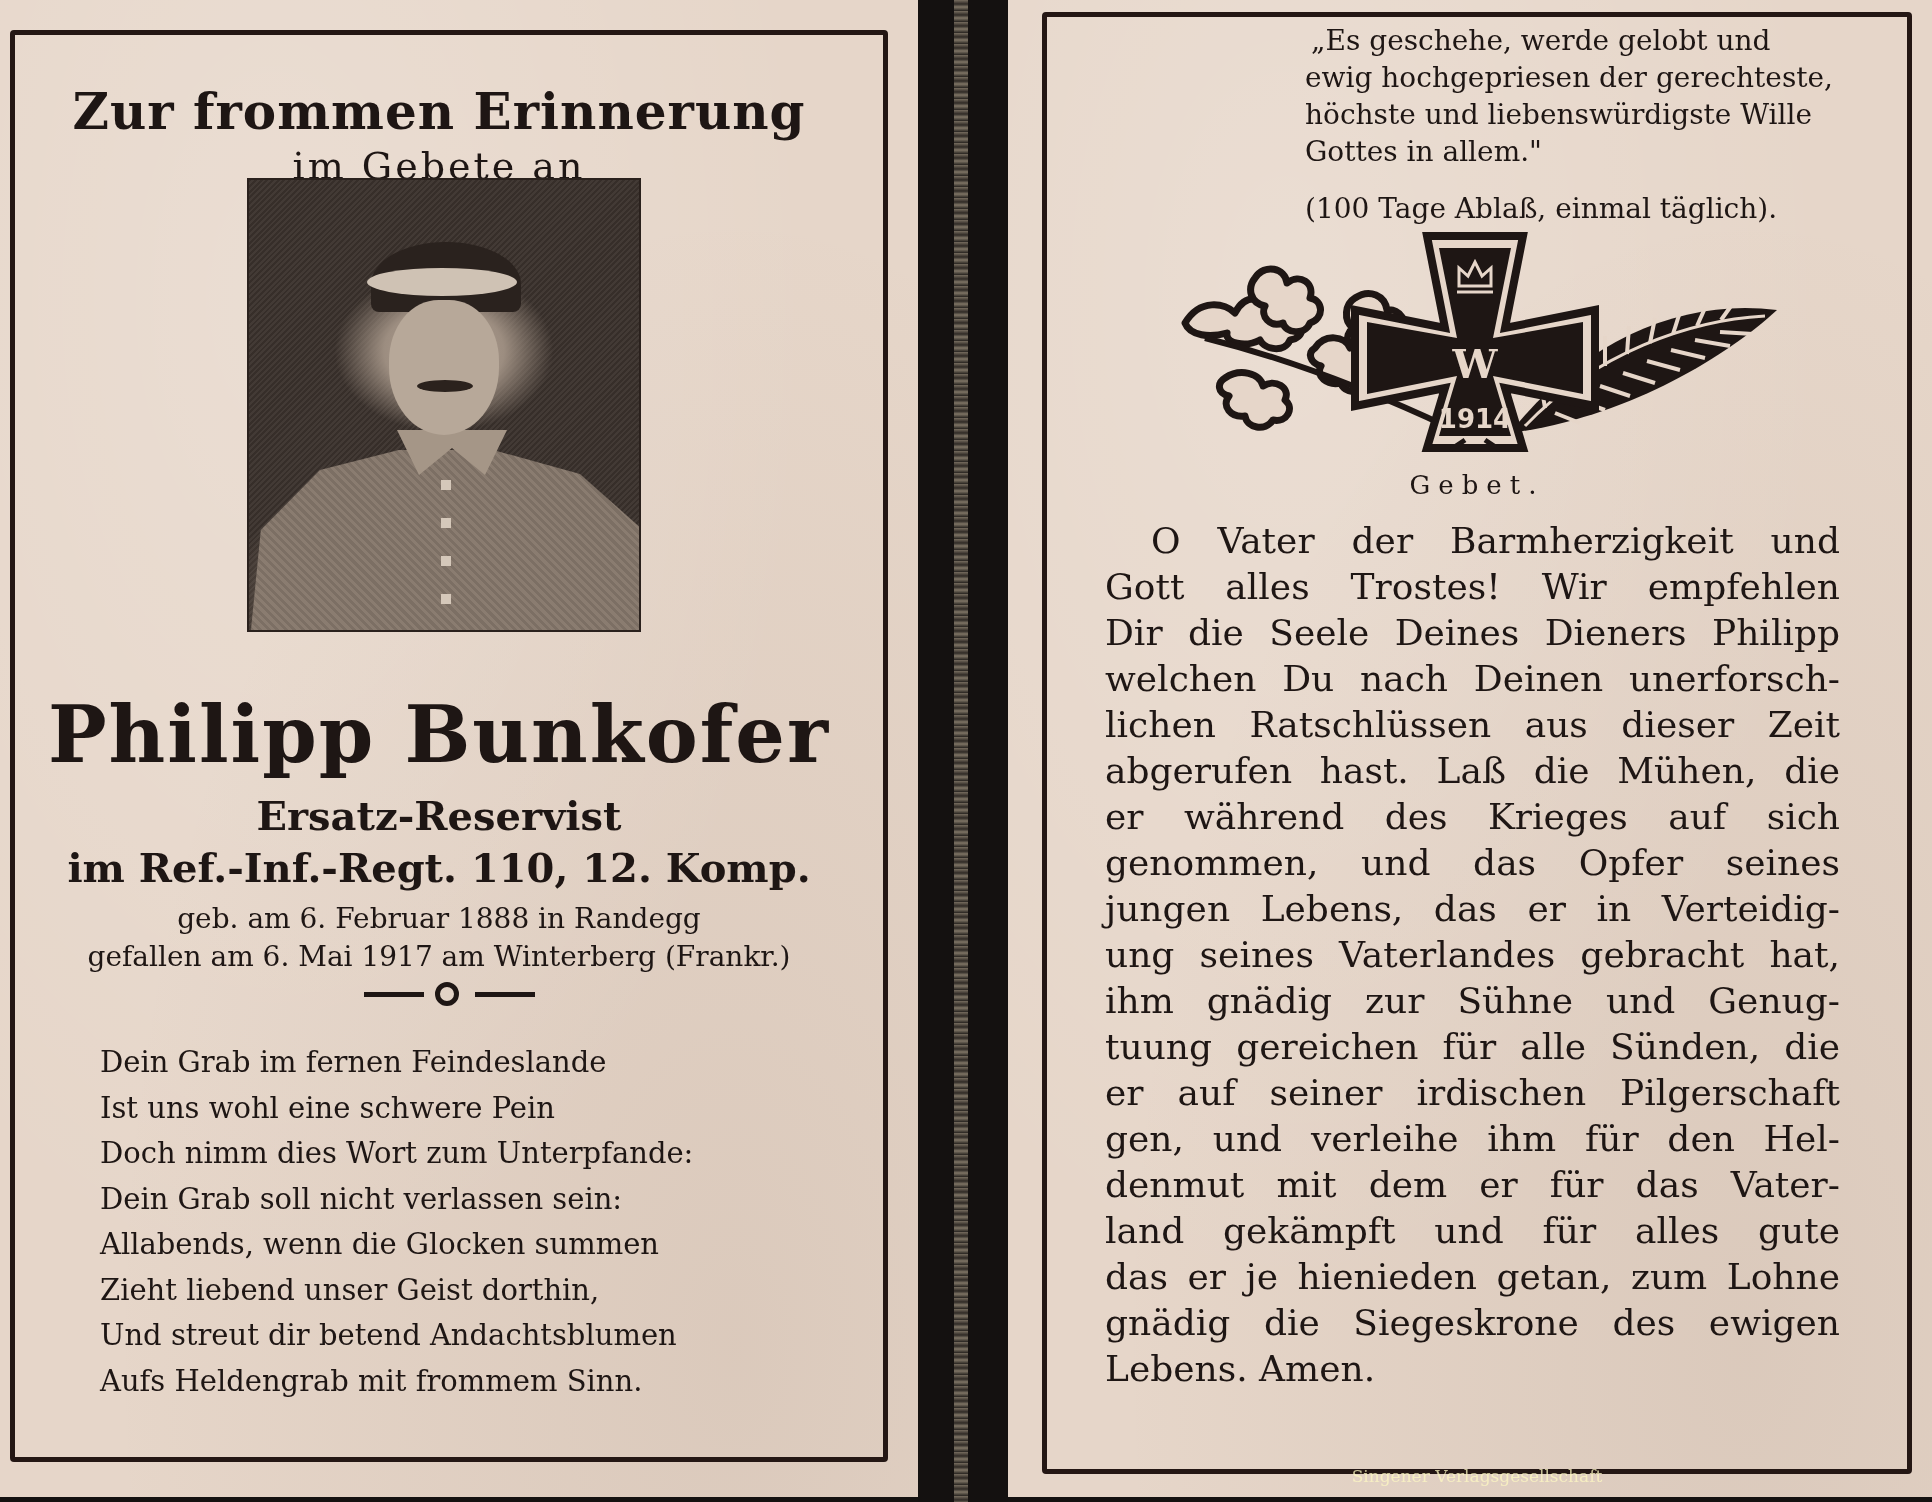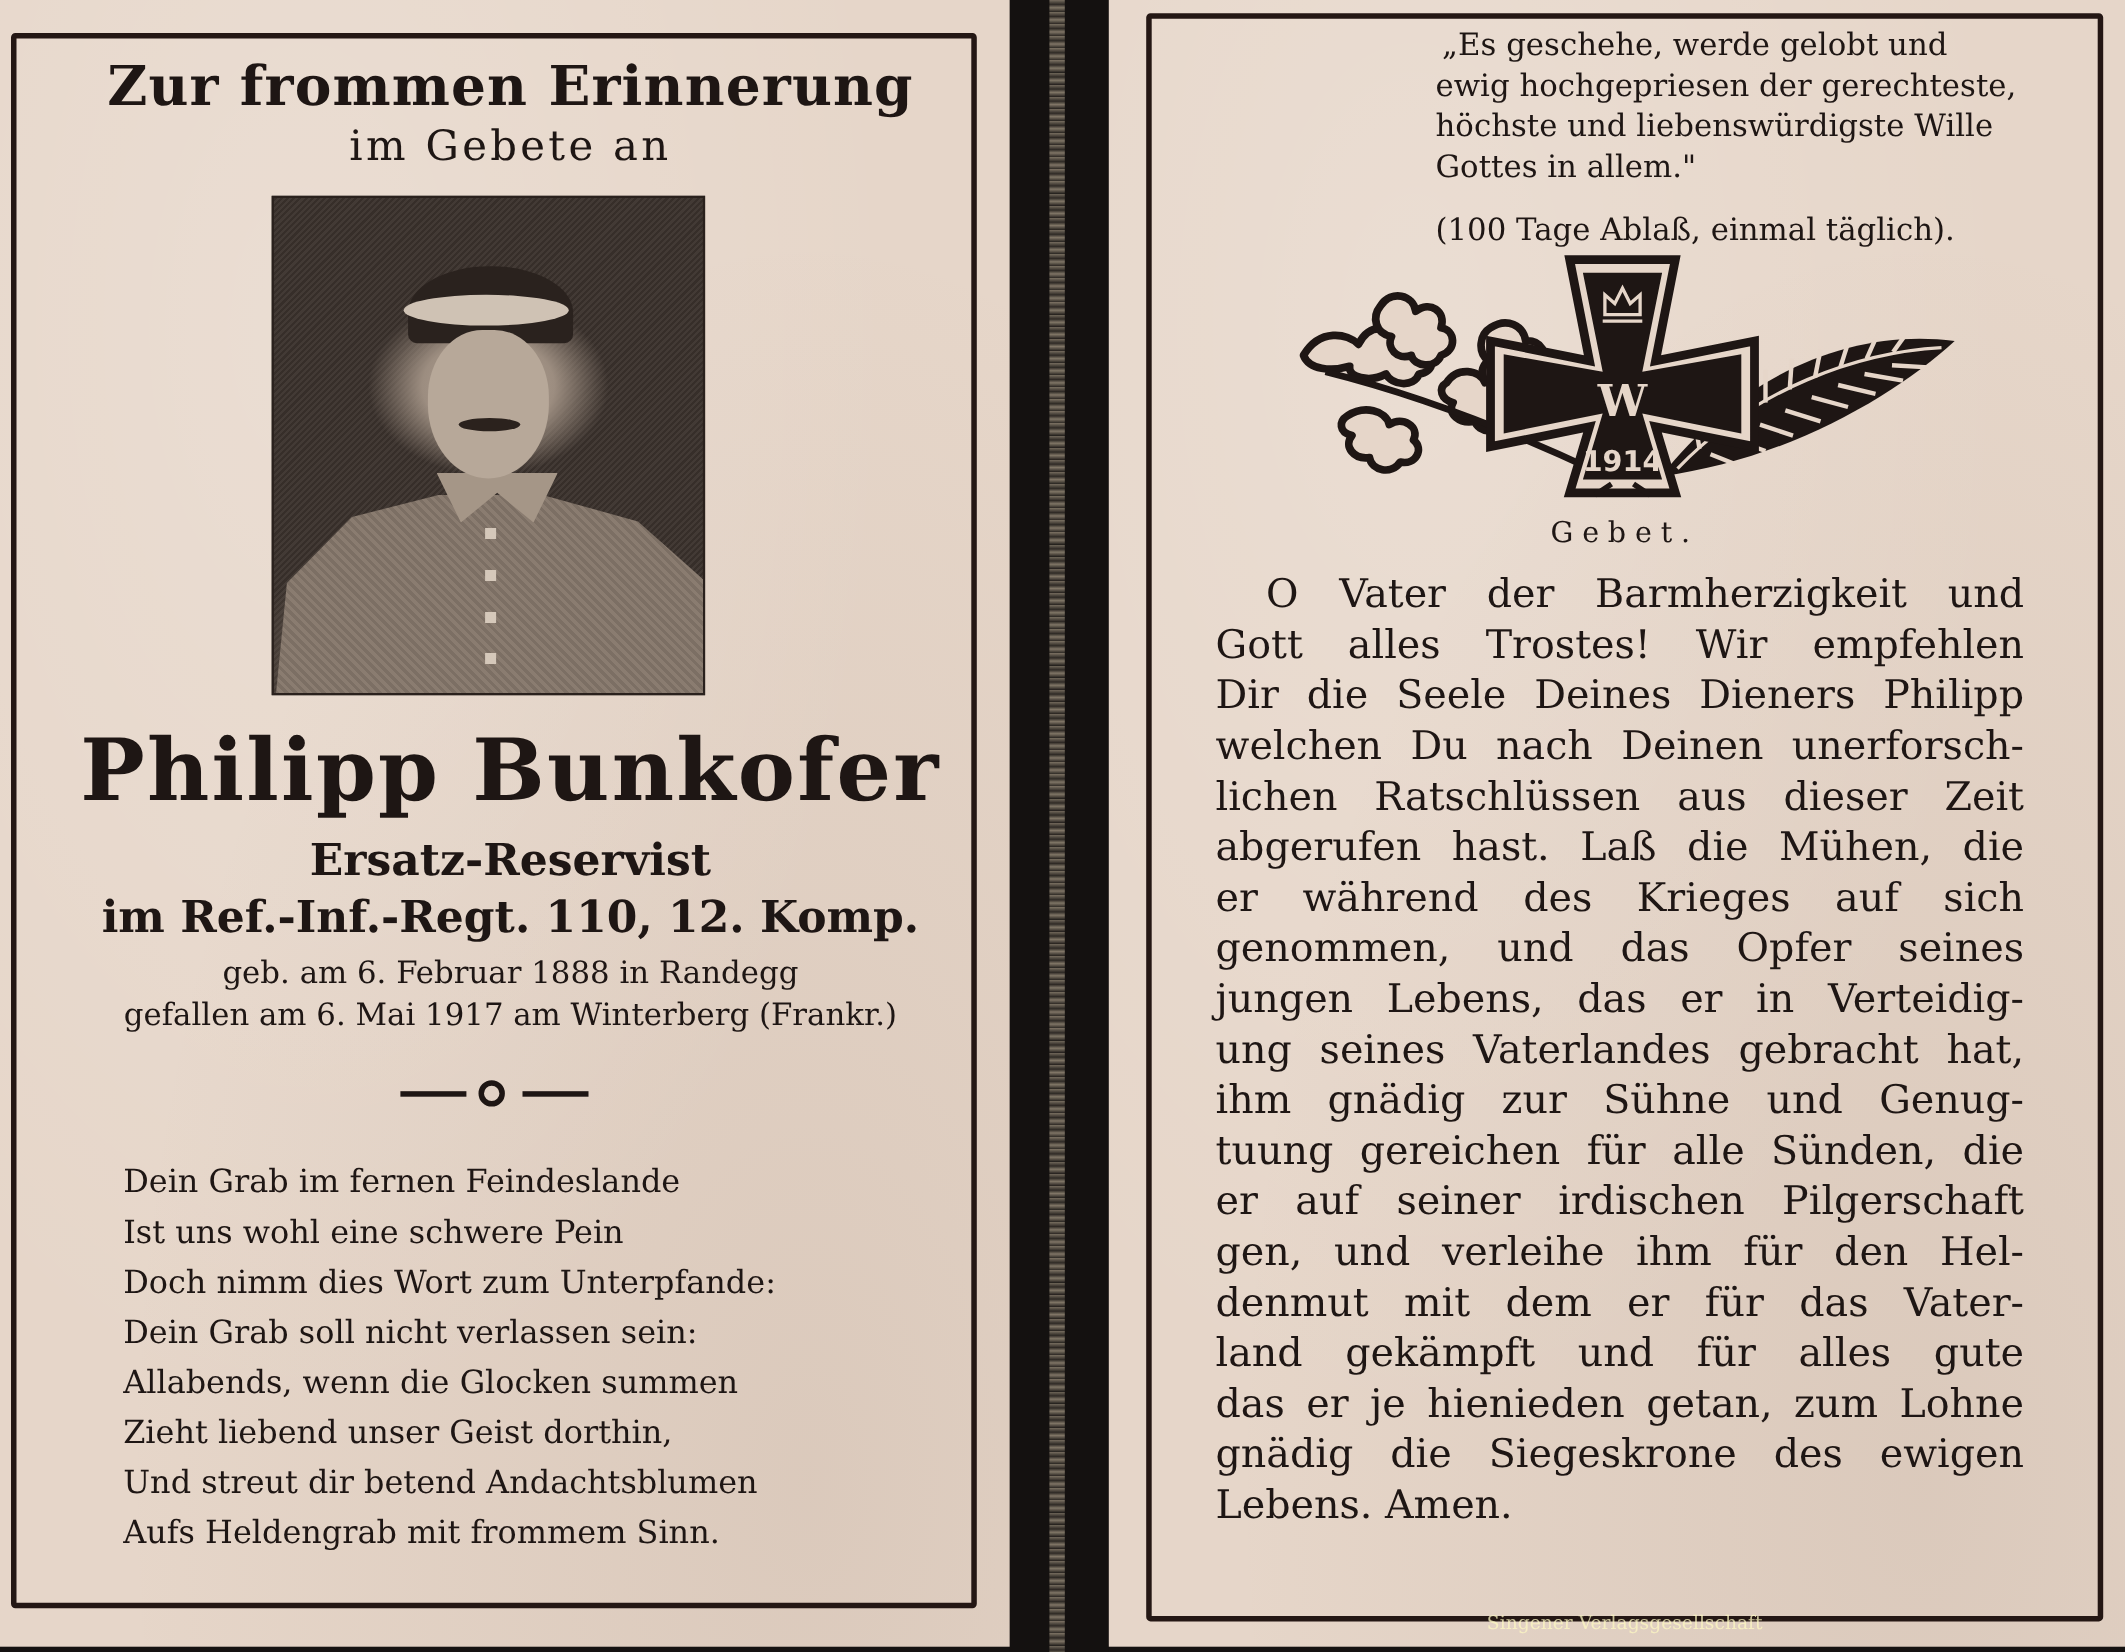--- a/index.html
+++ b/index.html
@@ -48,21 +48,21 @@
         rgba(200,185,160,0.6) 7px, rgba(200,185,160,0.1) 11px);
       filter: blur(0.6px);
     }
     #fold .tick {
       position: absolute;
       left: 95px; top: 1012px; width: 18px; height: 3px;
       background: #e9e2d6;
     }
 
     
-    .center { position: absolute; left: 25px; width: 878px; text-align: center; }
+    .center { position: absolute; left: 0; width: 878px; text-align: center; margin-top: 34px; }
     #heading {
       top: 48px;
       font-family: "DejaVu Serif", serif;
       font-weight: bold;
       font-size: 50px;
       letter-spacing: 1px;
     }
     #subheading {
       top: 110px;
       font-size: 38px;
@@ -143,21 +143,21 @@
     }
     #ornament .bar.l { left: 2px; }
     #ornament .bar.r { right: 2px; }
     #ornament .ring {
       position: absolute; left: 73px; top: 0; width: 24px; height: 24px;
       border: 5px solid #1e1614; border-radius: 50%; box-sizing: border-box;
     }
     #poem {
       position: absolute; left: 100px; top: 1040px;
       font-size: 29px; line-height: 45.5px;
-      margin: 12px; padding: 0; list-style: none;
+      margin: 0; padding: 0; list-style: none;
     }
 
     
     #quote {
       position: absolute; left: 1305px; top: 22px; width: 560px;
       font-size: 28px; line-height: 37px;
       margin: 0; padding: 0; list-style: none;
     }
     #quote li:first-child { text-indent: 6px; }
     #indulgence {

